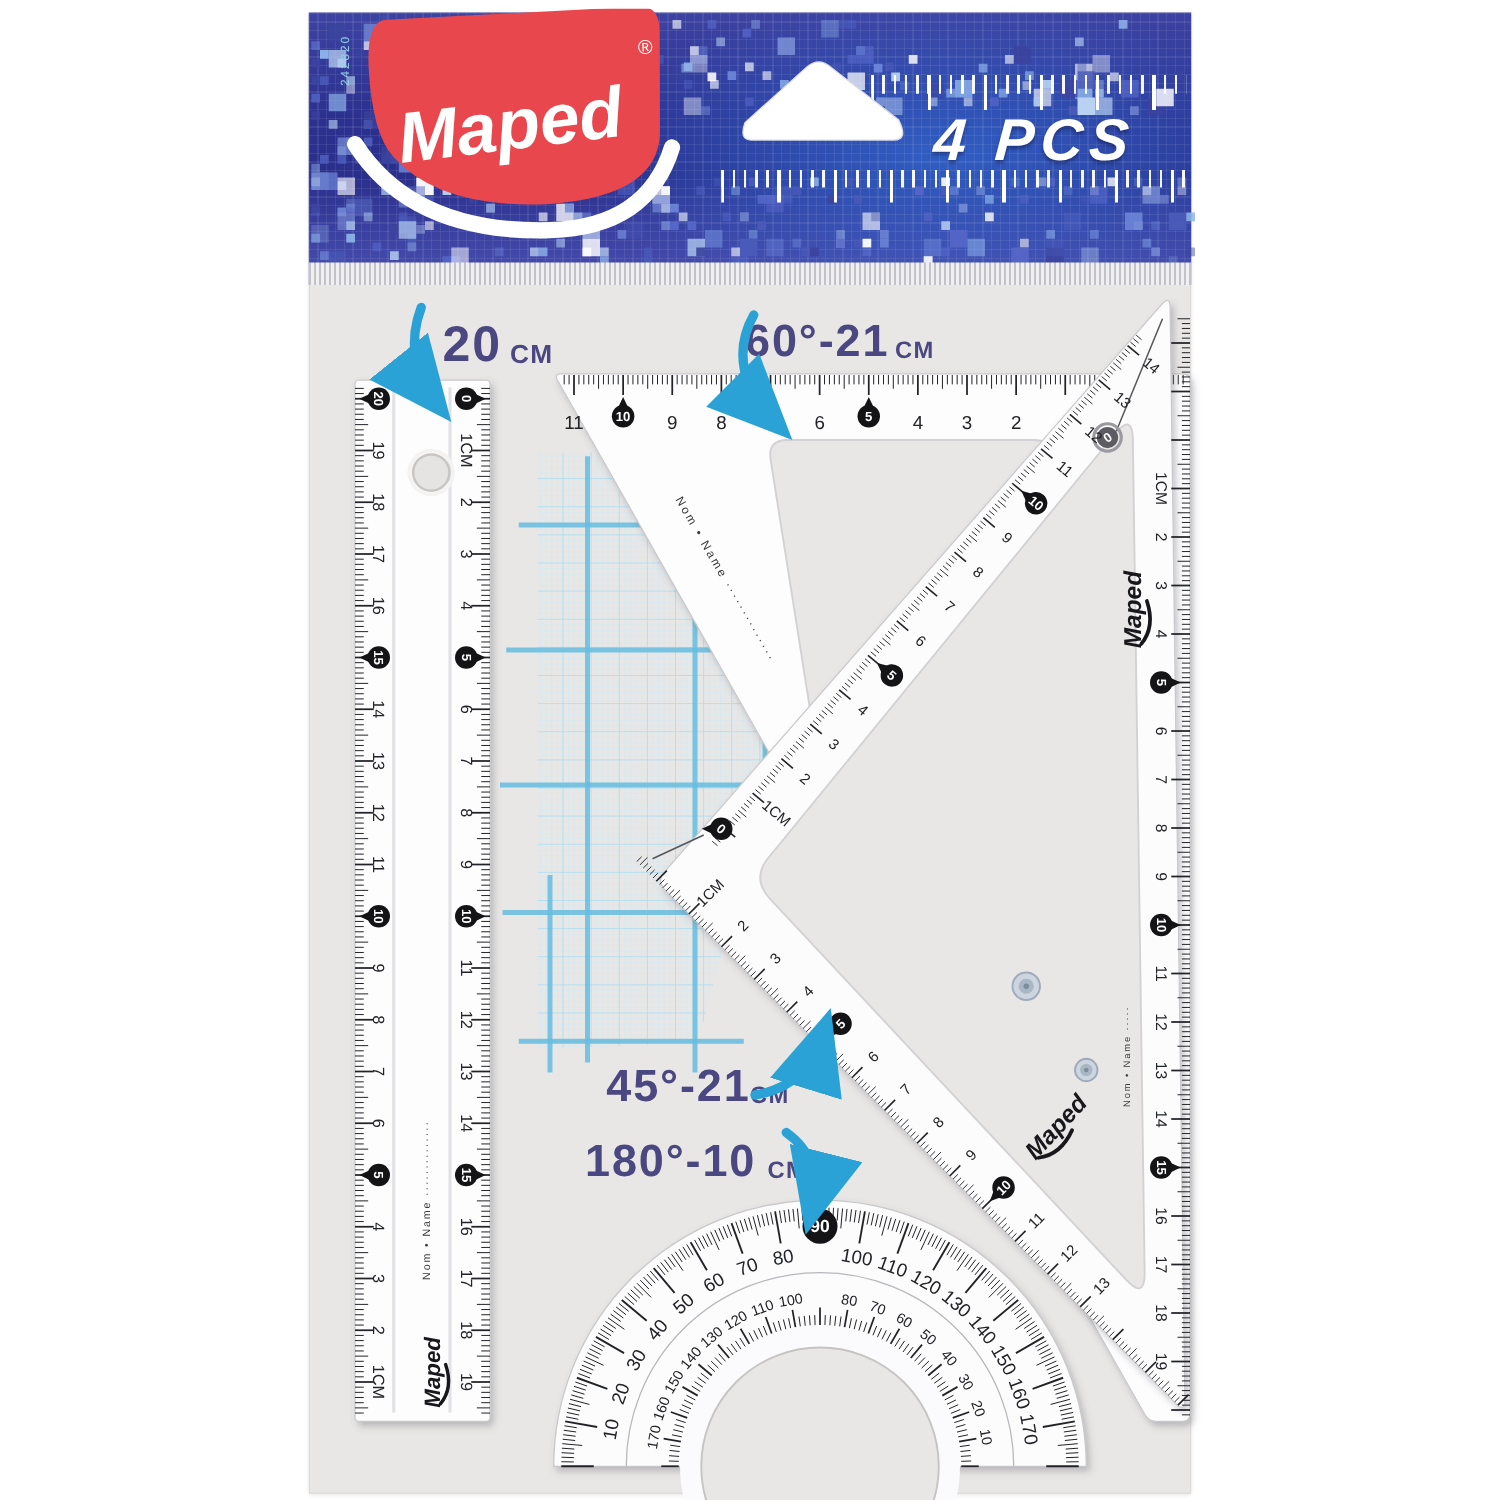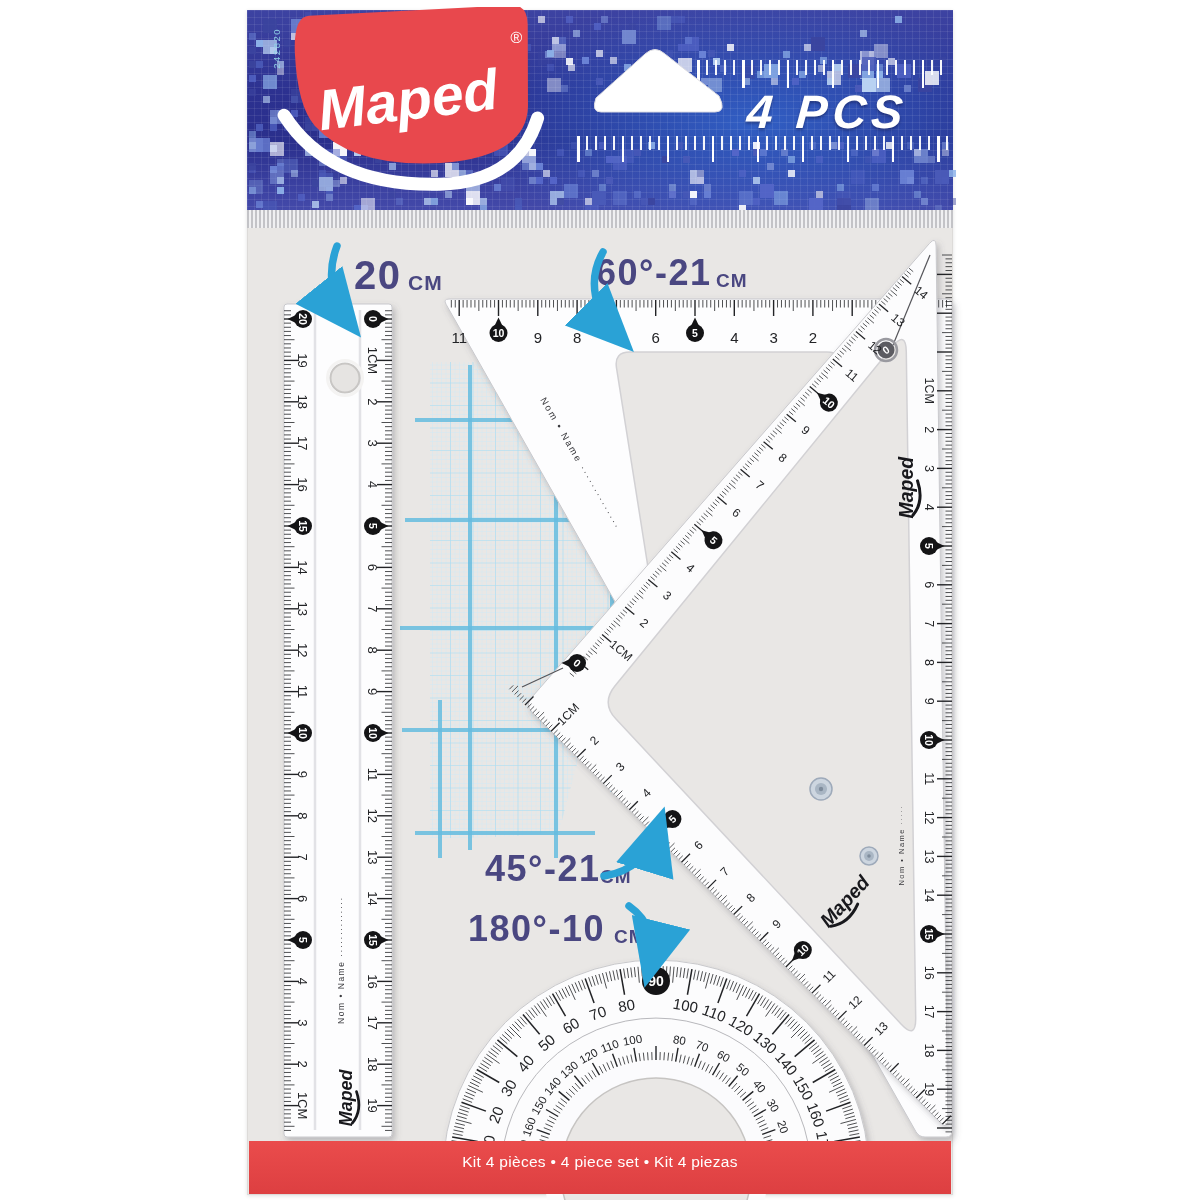--- a/index.html
+++ b/index.html
@@ -2087,16 +2087,13 @@
         </g>
         <g>
           <path d="M337,246 C327,272 331,300 347,320" fill="none" stroke="#2aa2d6" stroke-width="7.5" stroke-linecap="round" marker-end="url(#ah)"></path>
           <path d="M603,252 C587,280 594,312 618,336" fill="none" stroke="#2aa2d6" stroke-width="7.5" stroke-linecap="round" marker-end="url(#ah)"></path>
           <path d="M604,876 C632,872 650,854 658,828" fill="none" stroke="#2aa2d6" stroke-width="7.5" stroke-linecap="round" marker-end="url(#ah)"></path>
           <path d="M629,906 C649,920 656,942 650,966" fill="none" stroke="#2aa2d6" stroke-width="7.5" stroke-linecap="round" marker-end="url(#ah)"></path>
         </g>
       </g>
     </svg>
 
-  <div id="footer">
-    <span>Kit 4 pièces • 4 piece set • Kit 4 piezas</span>
-  </div>
 </div>
 
 </body></html>

